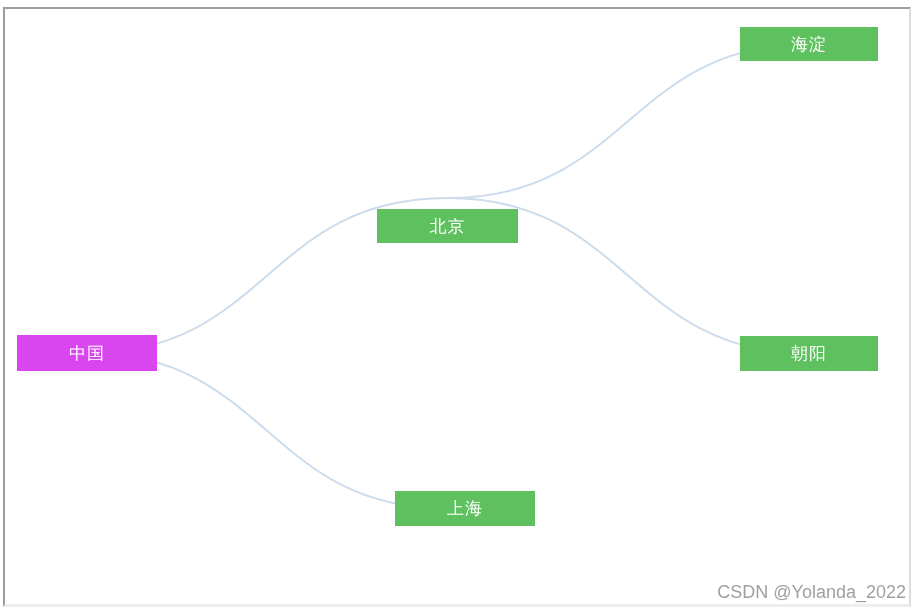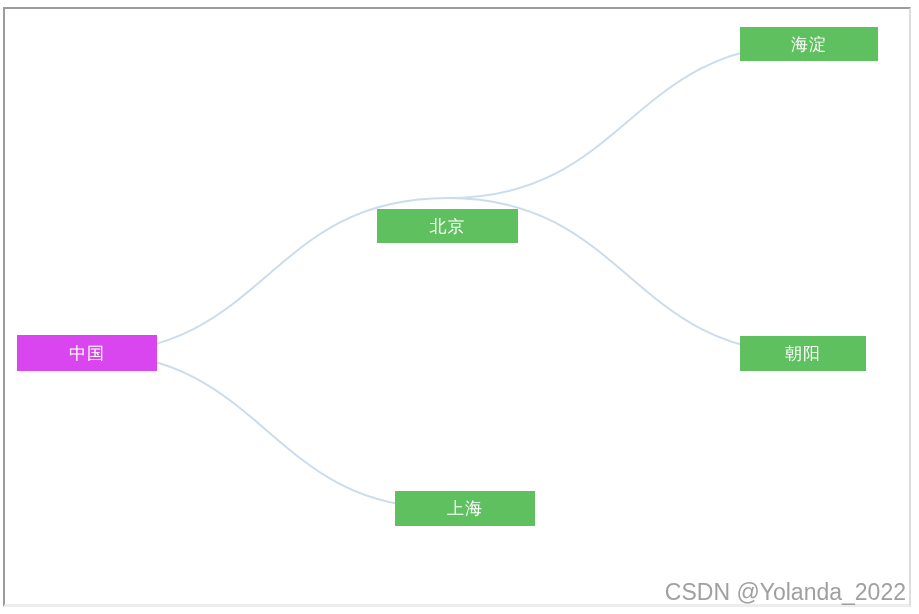--- a/index.html
+++ b/index.html
@@ -44,38 +44,38 @@
     color: #ffffff;
     font-size: 17px;
     letter-spacing: 1px;
     cursor: pointer;
     user-select: none;
   }
   #watermark {
     position: absolute;
     top: 583px;
     right: 13px;
-    font-size: 23px;
+    font-size: 18px;
     line-height: 18px;
     white-space: nowrap;
   }
 </style>
 </head>
 <body>
 
 <div id="page">
   <div id="chart-panel">
     <svg id="edges-svg" xmlns="http://www.w3.org/2000/svg" viewBox="0 0 919 614">
         <path d="M 82 344 C 262.25 344, 262.25 189, 442.5 189" fill="none" stroke="#ccdcec" stroke-width="2"></path>
         <path d="M 82 344 C 262 344, 262 499.5, 442 499.5" fill="none" stroke="#ccdcec" stroke-width="2"></path>
         <path d="M 442.5 189 C 623.25 189, 623.25 35, 804 35" fill="none" stroke="#ccdcec" stroke-width="2"></path>
         <path d="M 442.5 189 C 623.25 189, 623.25 344.5, 804 344.5" fill="none" stroke="#ccdcec" stroke-width="2"></path>
       </svg>
     <div id="nodes-layer">
         <div class="tree-node" style="left: 12px; top: 326px; width: 140px; height: 36px; background: #d946ef; color: rgb(255, 255, 255);">中国</div>
         <div class="tree-node" style="left: 372px; top: 172px; width: 141px; height: 34px; background: rgb(94, 192, 94); color: rgb(255, 255, 255); margin-top: 28px;">北京</div>
         <div class="tree-node" style="left: 372px; top: 482px; width: 140px; height: 35px; background: rgb(94, 192, 94); color: rgb(255, 255, 255); margin-left: 18px;">上海</div>
         <div class="tree-node" style="left: 735px; top: 18px; width: 138px; height: 34px; background: rgb(94, 192, 94); color: rgb(255, 255, 255);">海淀</div>
-        <div class="tree-node" style="left: 735px; top: 327px; width: 126px; height: 35px; background: rgb(94, 192, 94); color: rgb(255, 255, 255);">朝阳</div>
+        <div class="tree-node" style="left: 735px; top: 327px; width: 138px; height: 35px; background: rgb(94, 192, 94); color: rgb(255, 255, 255);">朝阳</div>
       </div>
   </div>
   <span id="watermark" style="color: rgb(160, 160, 160);">CSDN @Yolanda_2022</span>
 </div>
 
 </body></html>

